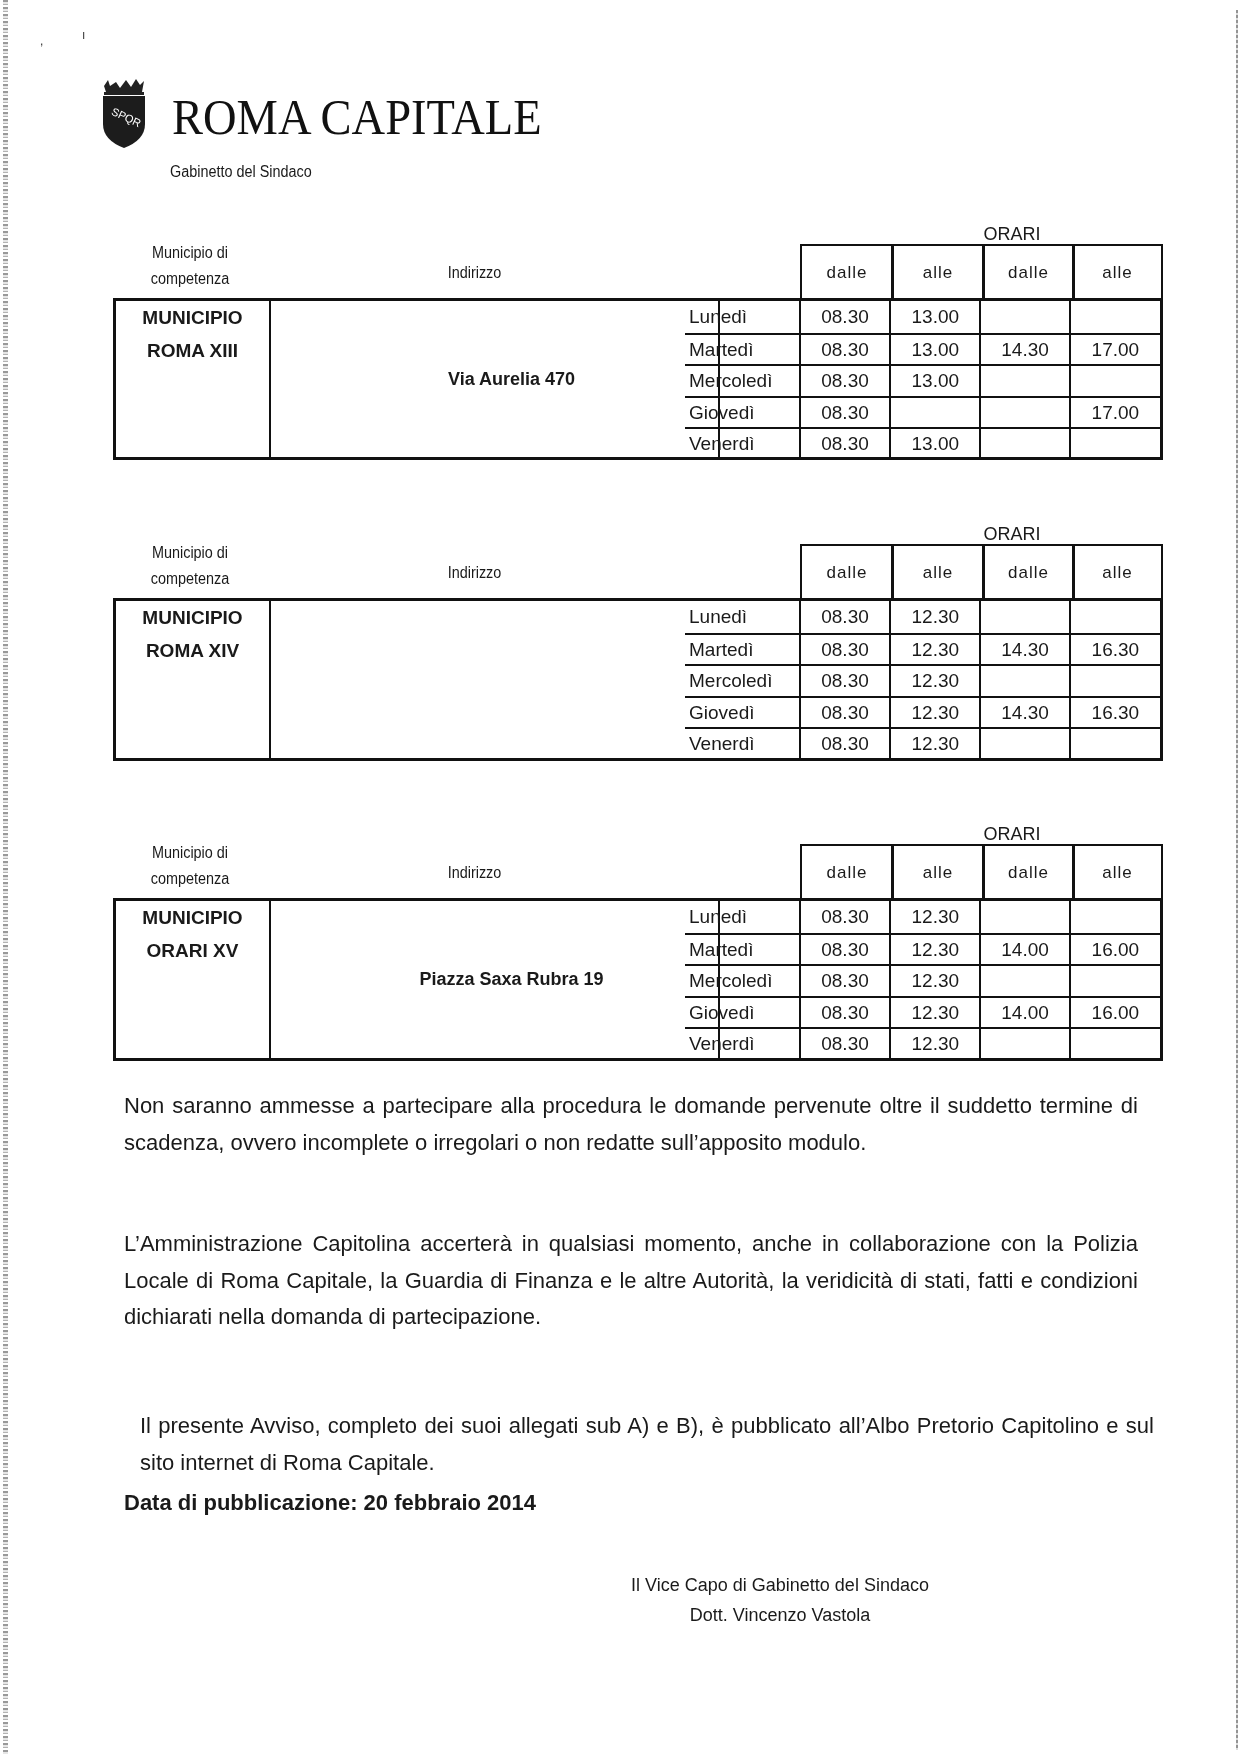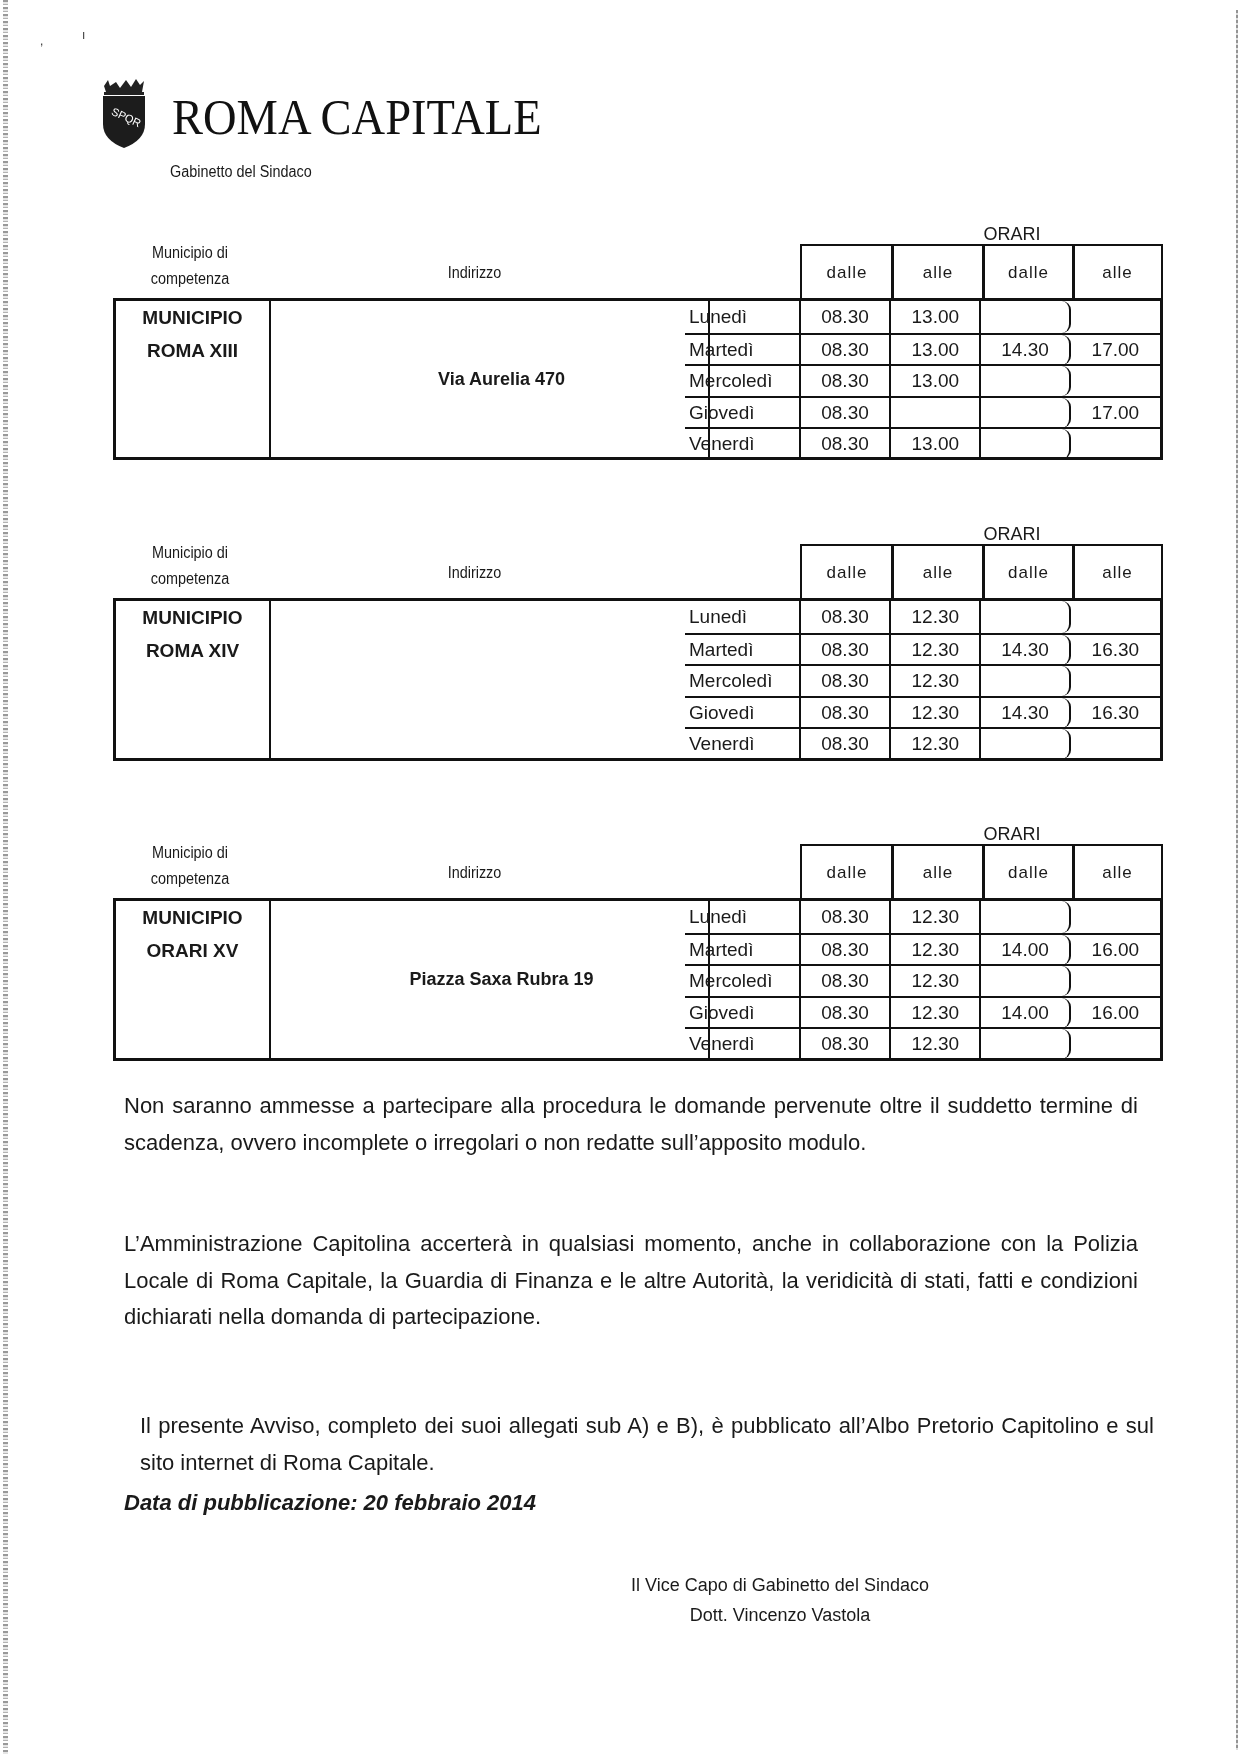--- a/index.html
+++ b/index.html
@@ -18,33 +18,33 @@
 
   .tbl-block { position: absolute; left: 0; width: 1240px; }
   .orari-label { position: absolute; left: 952px; width: 120px; text-align: center; font-size: 18px; }
   .hdr-municipio { position: absolute; left: 114px; width: 152px; text-align: center; font-size: 16px; line-height: 26px; transform: scaleX(0.9); }
   .hdr-indirizzo { position: absolute; left: 267px; width: 415px; text-align: center; font-size: 16px; transform: scaleX(0.9); }
   .hdr-cell { position: absolute; height: 55px; border: 2px solid #111; border-bottom: none; box-sizing: border-box;
     display: flex; align-items: center; justify-content: center; font-size: 17px; letter-spacing: 1px; }
   .tbl { position: absolute; left: 113px; width: 1050px; border: 3px solid #111; box-sizing: border-box; }
   .cell-mun { position: absolute; left: 0; top: 0; width: 153px; bottom: 0; border-right: 2px solid #111;
     display: flex; justify-content: center; text-align: center; font-weight: bold; font-size: 19px; line-height: 33px; }
-  .cell-addr { position: absolute; left: 151px; top: 0; width: 413px; bottom: 0; border-right: 2px solid #111;
+  .cell-addr { position: absolute; left: 161px; top: 0; width: 413px; bottom: 0; border-right: 2px solid #111;
     display: flex; align-items: center; justify-content: center; font-weight: bold; font-size: 18px; padding-left: 28px; }
   .rows { position: absolute; left: 569px; top: 0; right: 0; bottom: 0; }
   .row { position: absolute; left: 0; right: 0; height: 32px; display: flex; border-top: 2px solid #111; box-sizing: border-box; }
   .row:first-child { border-top: none; }
   .c { height: 100%; box-sizing: border-box; border-right: 2px solid #111; display: flex; align-items: center; justify-content: center; font-size: 19px; }
   .c:last-child { border-right: none; }
   .c.day { width: 118px; justify-content: flex-start; padding-left: 4px; }
   .c.t { width: 92px; }
-  .c.t.wide { width: 91px; border-radius: 9px; }
+  .c.t.wide { width: 91px; }
 
   .para { position: absolute; left: 124px; width: 1014px; font-size: 22px; line-height: 36.5px; text-align: justify; color: #1a1a1a; }
-  .date-line { position: absolute; left: 124px; top: 1490px; font-size: 22px; font-weight: bold; font-style: italic; }
+  .date-line { position: absolute; left: 124px; top: 1490px; font-size: 22px; font-weight: bold; }
   .sign { position: absolute; left: 560px; width: 440px; text-align: center; font-size: 18px; line-height: 30px; }
 </style>
 </head>
 <body>
 
 <div class="scan-edge-left"></div>
 <div class="scan-edge-right"></div>
 <span class="speck" style="left:40px;top:34px;">,</span>
 <span class="speck" style="left:82px;top:28px;">ı</span>
 

